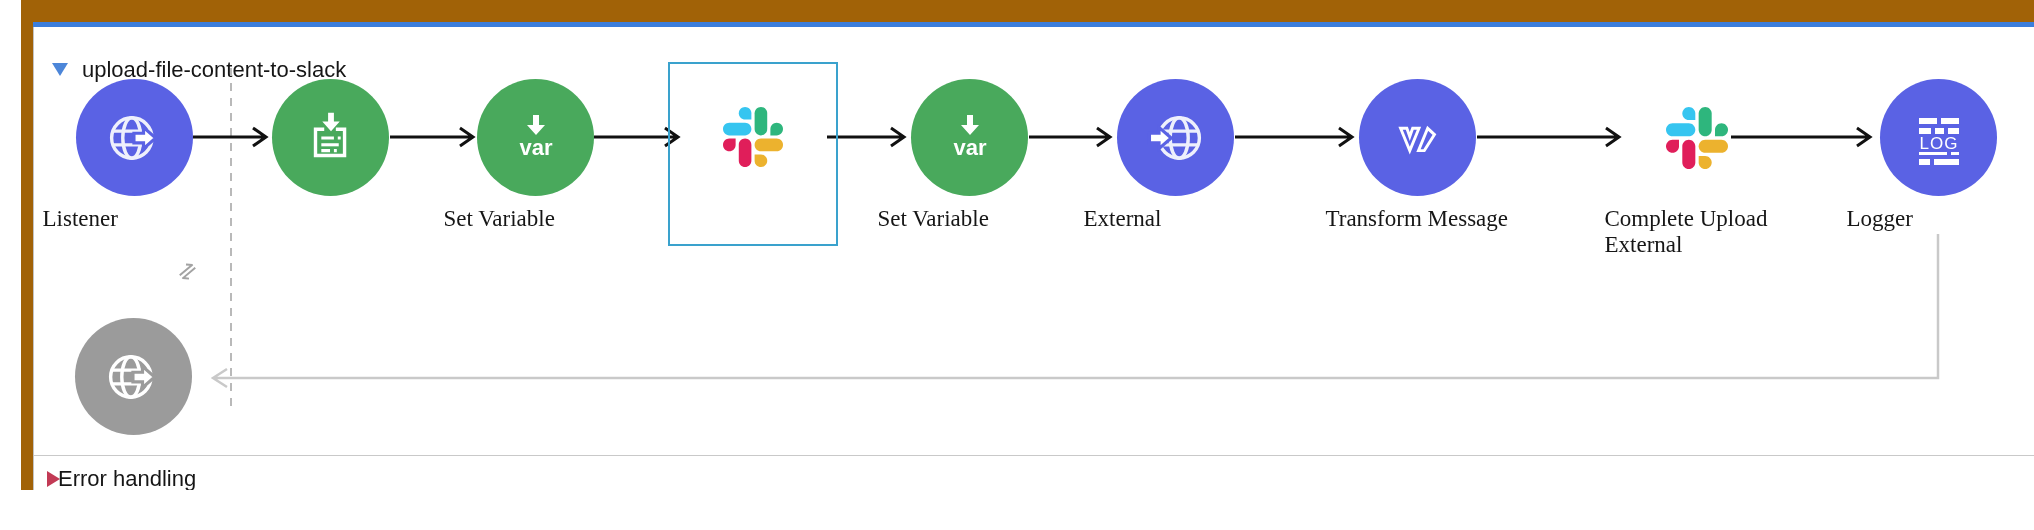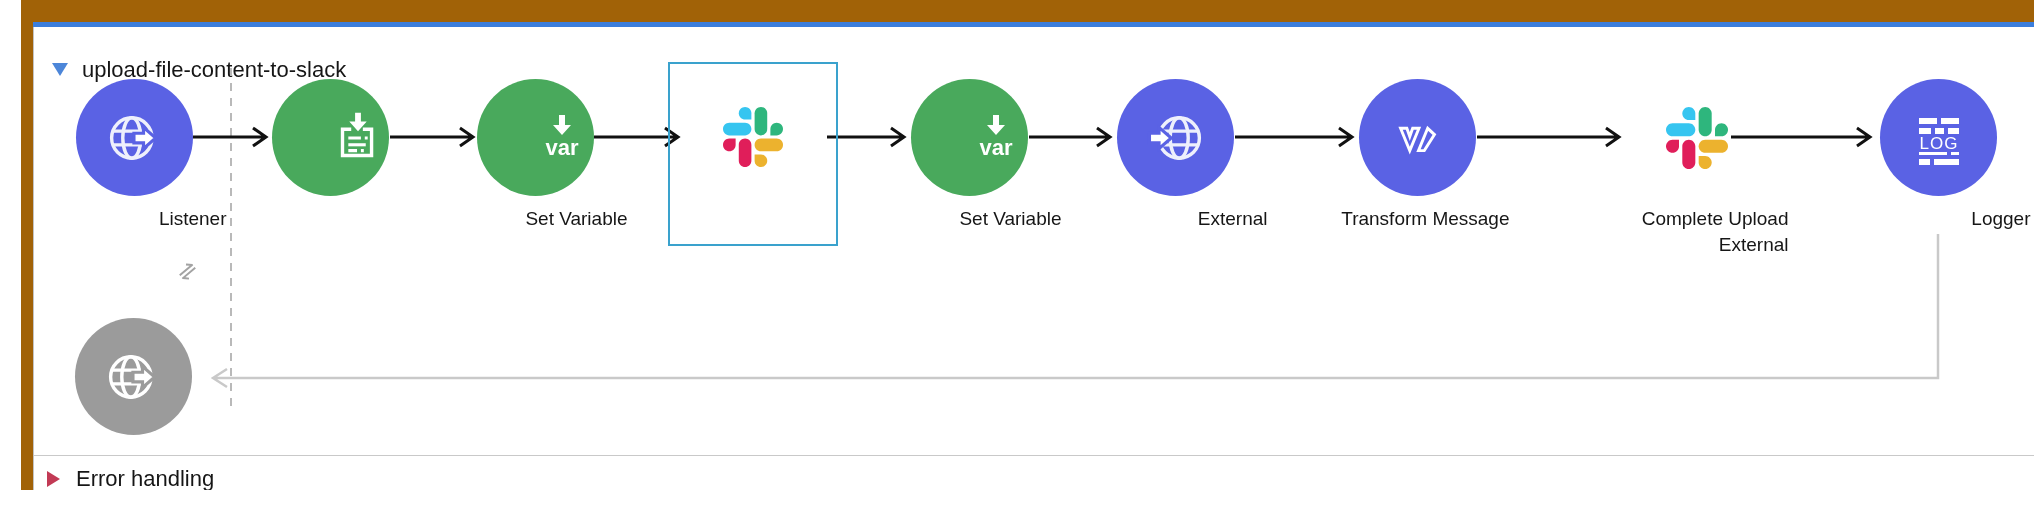--- a/index.html
+++ b/index.html
@@ -10,37 +10,37 @@
          box-sizing:border-box;background:#fff;}
   .top-accent{position:absolute;left:12px;top:22px;width:2004px;height:5px;background:#3b7edd;}
   .flow-titlebar{position:absolute;left:12px;top:27px;width:2003px;height:34px;}
   .tri-down{position:absolute;left:19px;top:36px;width:0;height:0;
          border-left:8px solid transparent;border-right:8px solid transparent;border-top:13px solid #4c86d9;}
   .flow-title{position:absolute;left:49px;top:30px;font-size:22px;line-height:26px;color:#161616;white-space:nowrap;}
   .overlay{position:absolute;left:0;top:0;pointer-events:none;}
   .node{position:absolute;top:79px;width:117px;}
   .circle{width:117px;height:117px;border-radius:50%;display:flex;align-items:center;justify-content:center;}
   .purple{background:#5a62e4;text-align:right;}
-  .green{background:#49a95c;justify-content:flex-end;}
+  .green{background:#49a95c;}
   .gray{background:#9b9b9b;}
   .node-label{position:absolute;top:127px;left:50%;transform:translateX(-50%);width:184px;
-         text-align:right;font-size:19px;line-height:26px;color:#161616;}
+         text-align:left;font-size:23px;line-height:26px;color:#161616;font-family:Liberation Serif, serif;}
   .slack-icon-box{width:117px;display:flex;justify-content:center;}
   .slack-icon-box svg{margin-top:28px;}
   .selection-outline{position:absolute;left:647px;top:62px;width:170px;height:184px;
          border:2px solid #3aa2cd;box-sizing:border-box;}
   .badge{position:absolute;left:94px;top:175px;width:34px;height:34px;border-radius:50%;background:#fff;
          display:flex;align-items:center;justify-content:center;font-size:23px;color:#a3a3a3;
          transform:rotate(-40deg);}
   .ghost-node{position:absolute;left:54px;top:318px;width:117px;}
   .error-bar{position:absolute;left:13px;top:455px;width:2002px;height:47px;background:#fff;
          border-top:1px solid #c9c9c9;}
   .tri-right{position:absolute;left:26px;top:471px;width:0;height:0;
          border-top:8px solid transparent;border-bottom:8px solid transparent;border-left:13px solid #c23a55;}
-  .error-label{position:absolute;left:55px;top:466px;font-size:22px;line-height:26px;color:#161616;}
+  .error-label{position:absolute;left:37px;top:466px;font-size:22px;line-height:26px;color:#161616;}
 </style>
 </head>
 <body>
 
 <div class="frame">
 
   <div class="container-border"></div>
   <div class="top-accent"></div>
 
   <div class="flow-titlebar">

